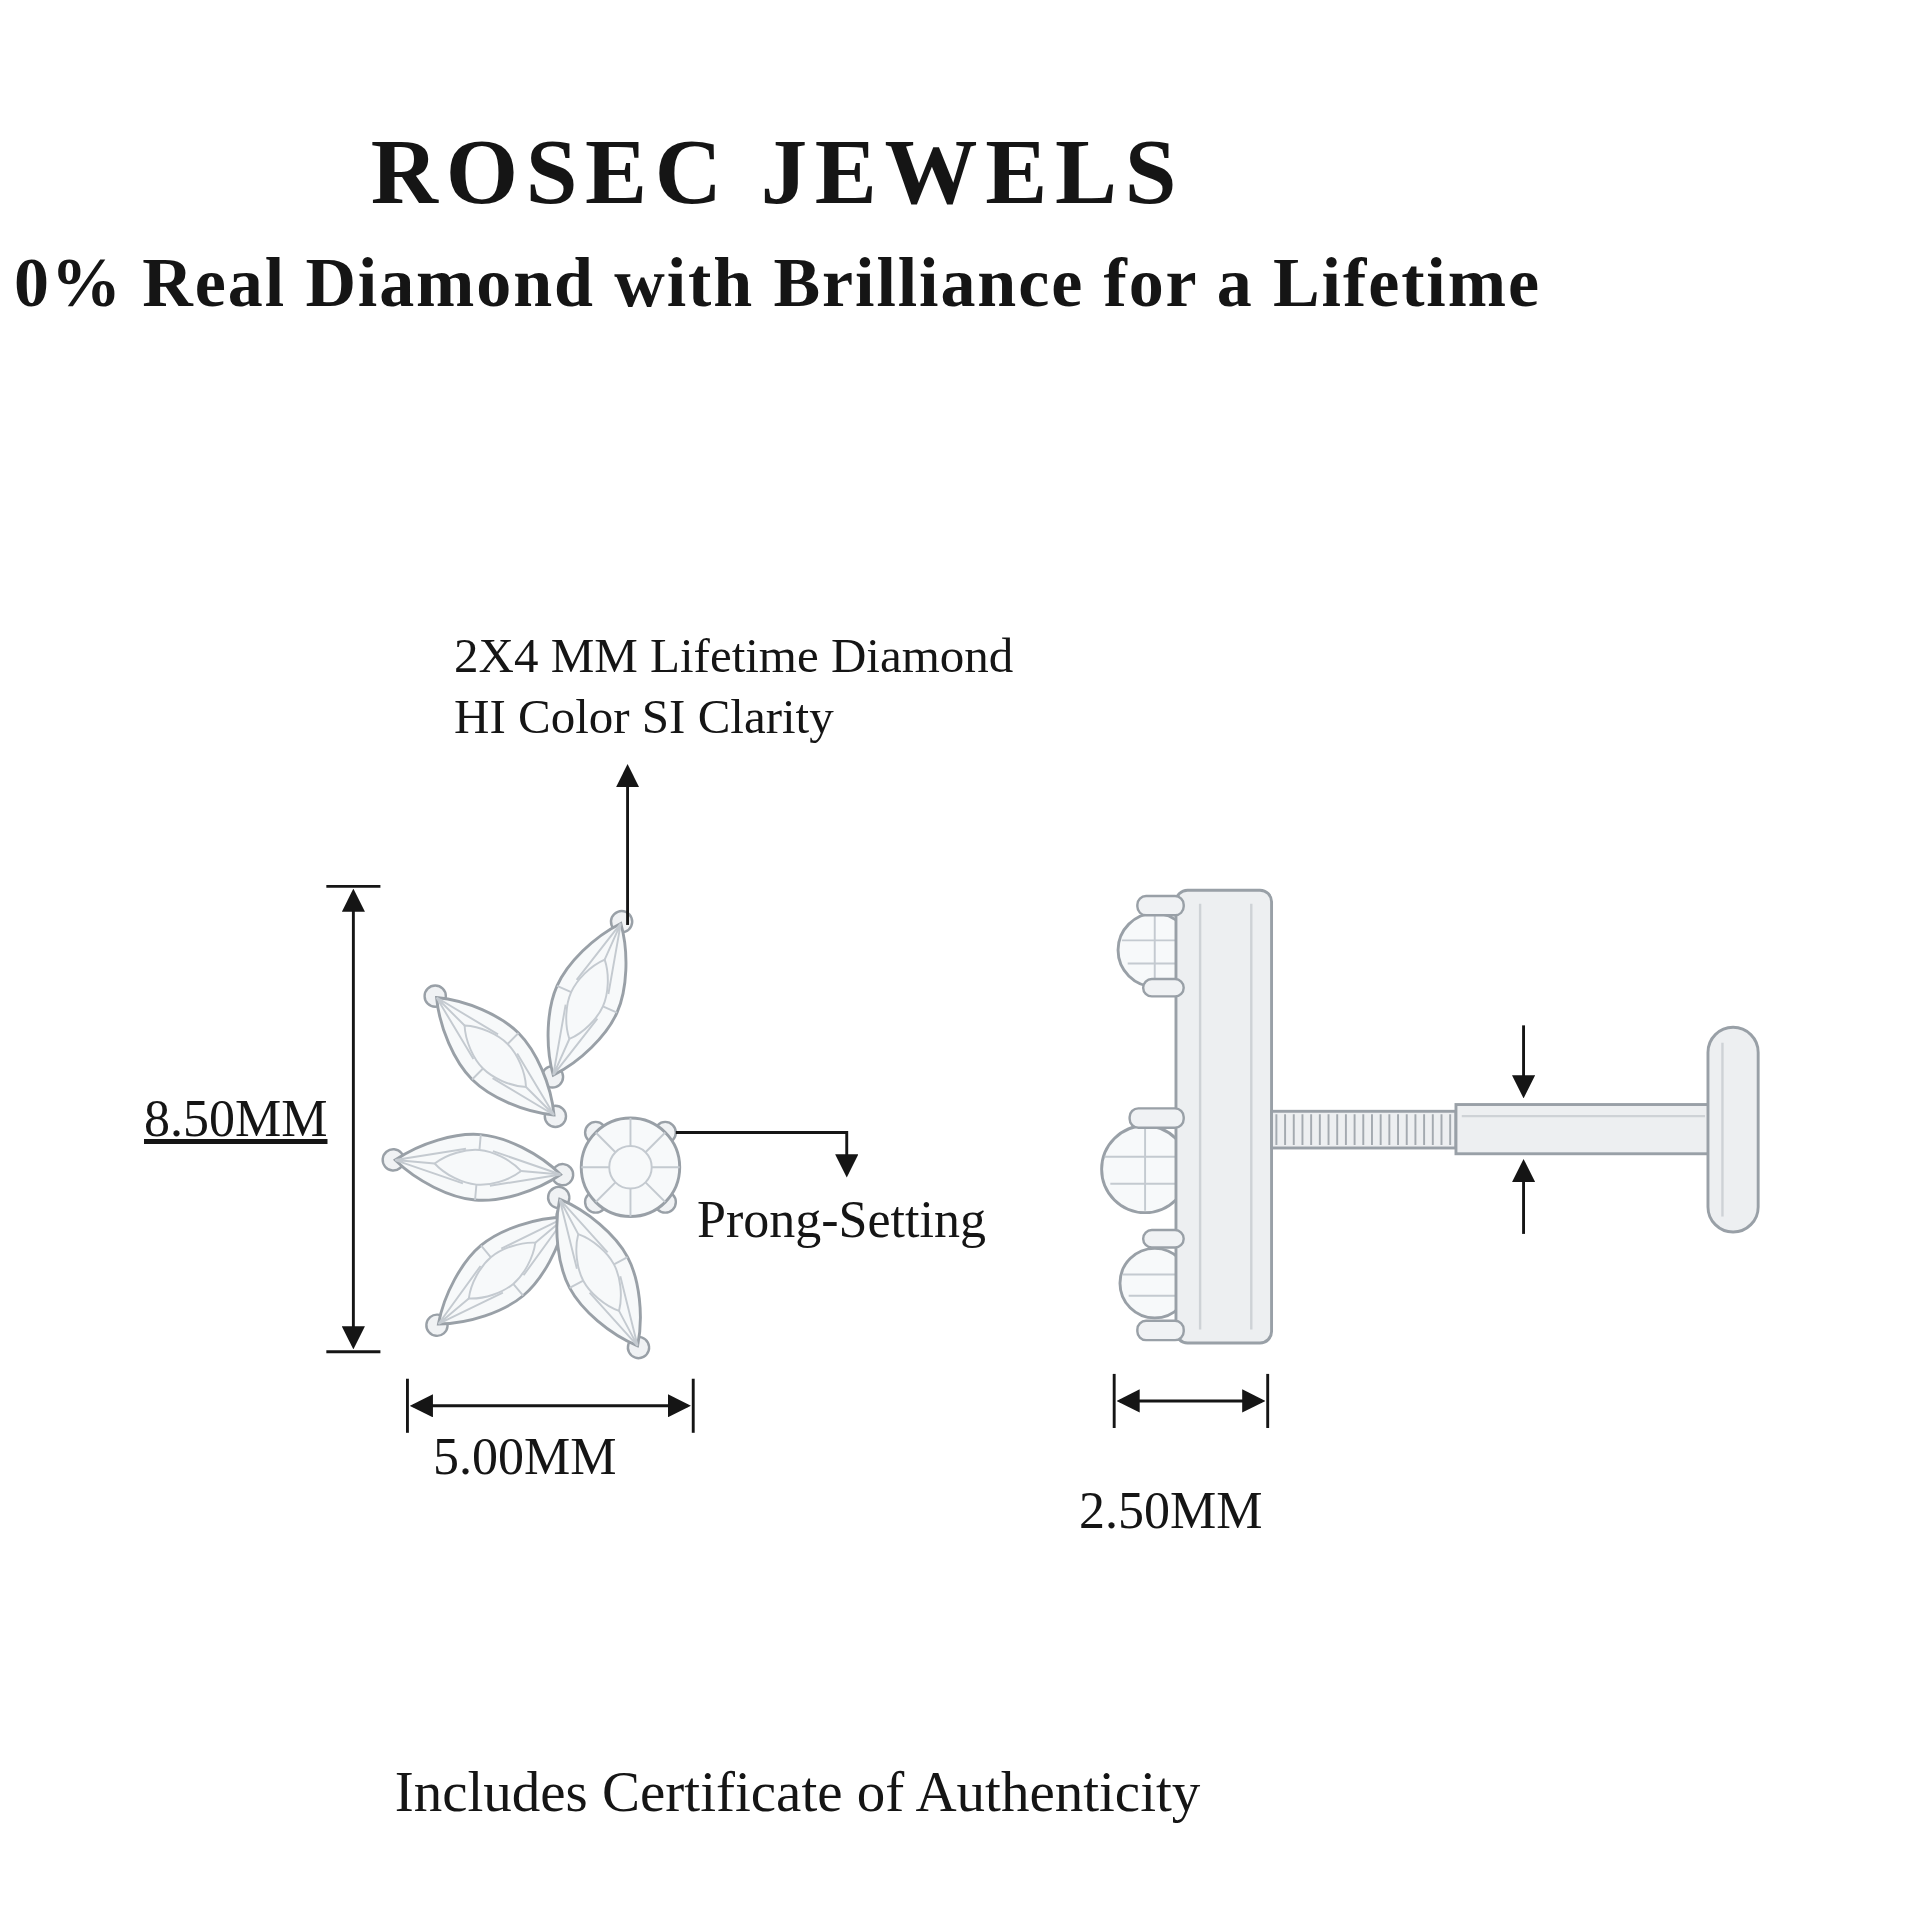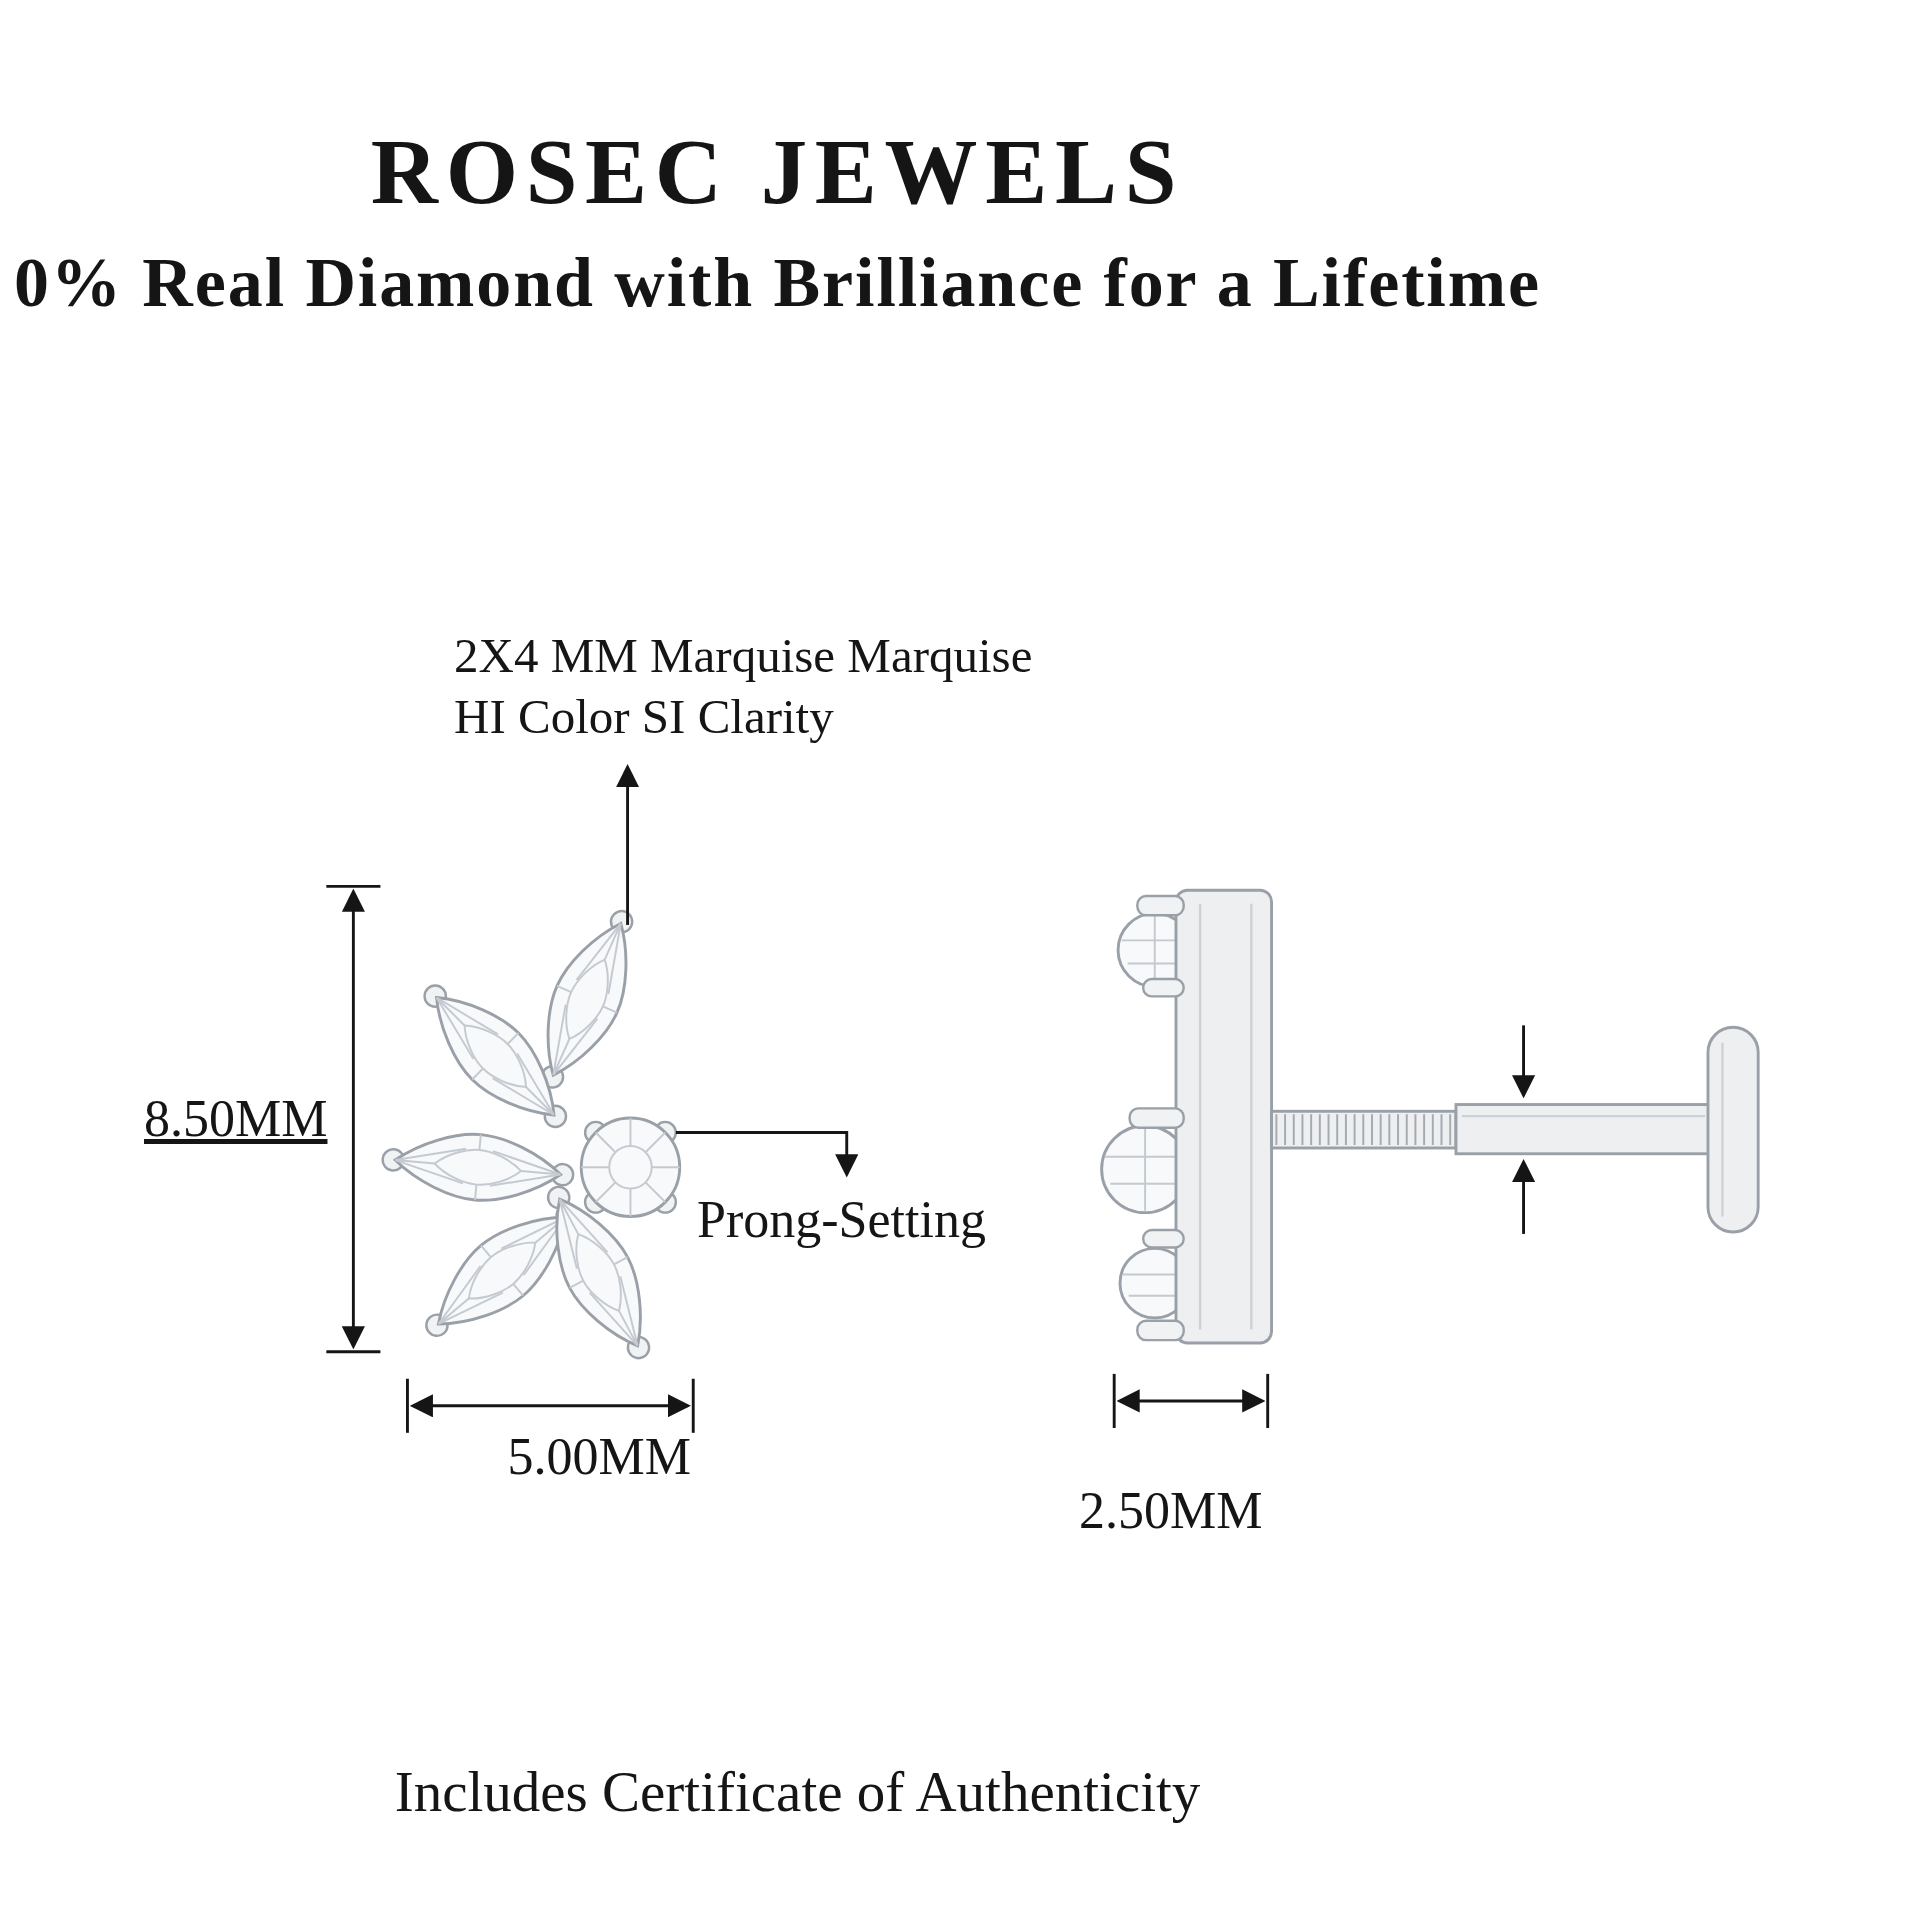--- a/index.html
+++ b/index.html
@@ -28,21 +28,21 @@
     font-size: 70px; font-weight: 600; letter-spacing: 1.9px;
   }
   .label {
     position: absolute;
     font-size: 52px;
     line-height: 1.15;
     white-space: nowrap;
   }
   #spec-label { left: 454px; top: 626px; font-size: 49px; line-height: 1.24; }
   #height-label { left: 144px; top: 1089px; text-decoration: underline; }
-  #width-label  { left: 454px; top: 1427px; width: 237px; text-align: right; }
+  #width-label  { left: 433px; top: 1427px; width: 237px; text-align: left; }
   #prong-label  { left: 697px; top: 1190px; }
   #gauge-label  { left: 1363px; top: 1238px; }
   #side-width-label { left: 1079px; top: 1481px; width: 222px; text-align: left; }
   #certificate {
     top: 1759px;
     font-size: 57px; font-weight: 400; padding-left: 40px;
   }
   #art { position: absolute; left: 0; top: 0; }
 
   
@@ -163,21 +163,21 @@
       <line class="dimline" x1="1160" y1="1451" x2="1307" y2="1451" marker-start="url(#ah)" marker-end="url(#ah)"></line>
       <line class="dimline" x1="1154" y1="1423" x2="1154" y2="1479"></line>
       <line class="dimline" x1="1313" y1="1423" x2="1313" y2="1479"></line>
     </g>
   </svg>
 
   <div id="brand" class="centered">ROSEC JEWELS</div>
   <div id="tagline" class="centered">0% Real Diamond with Brilliance for a Lifetime</div>
 
   <div id="spec-label" class="label">
-    <div>2X4 MM Marquise Marquise</div>
+    <div>2X4 MM Lifetime Diamond</div>
     <div>HI Color SI Clarity</div>
   </div>
 
   <div id="height-label" class="label">8.50MM</div>
   <div id="width-label" class="label">5.00MM</div>
   <div id="prong-label" class="label">Prong-Setting</div>
   <div id="side-width-label" class="label">2.50MM</div>
 
   <div id="certificate" class="centered">Includes Certificate of Authenticity</div>
 </div>

